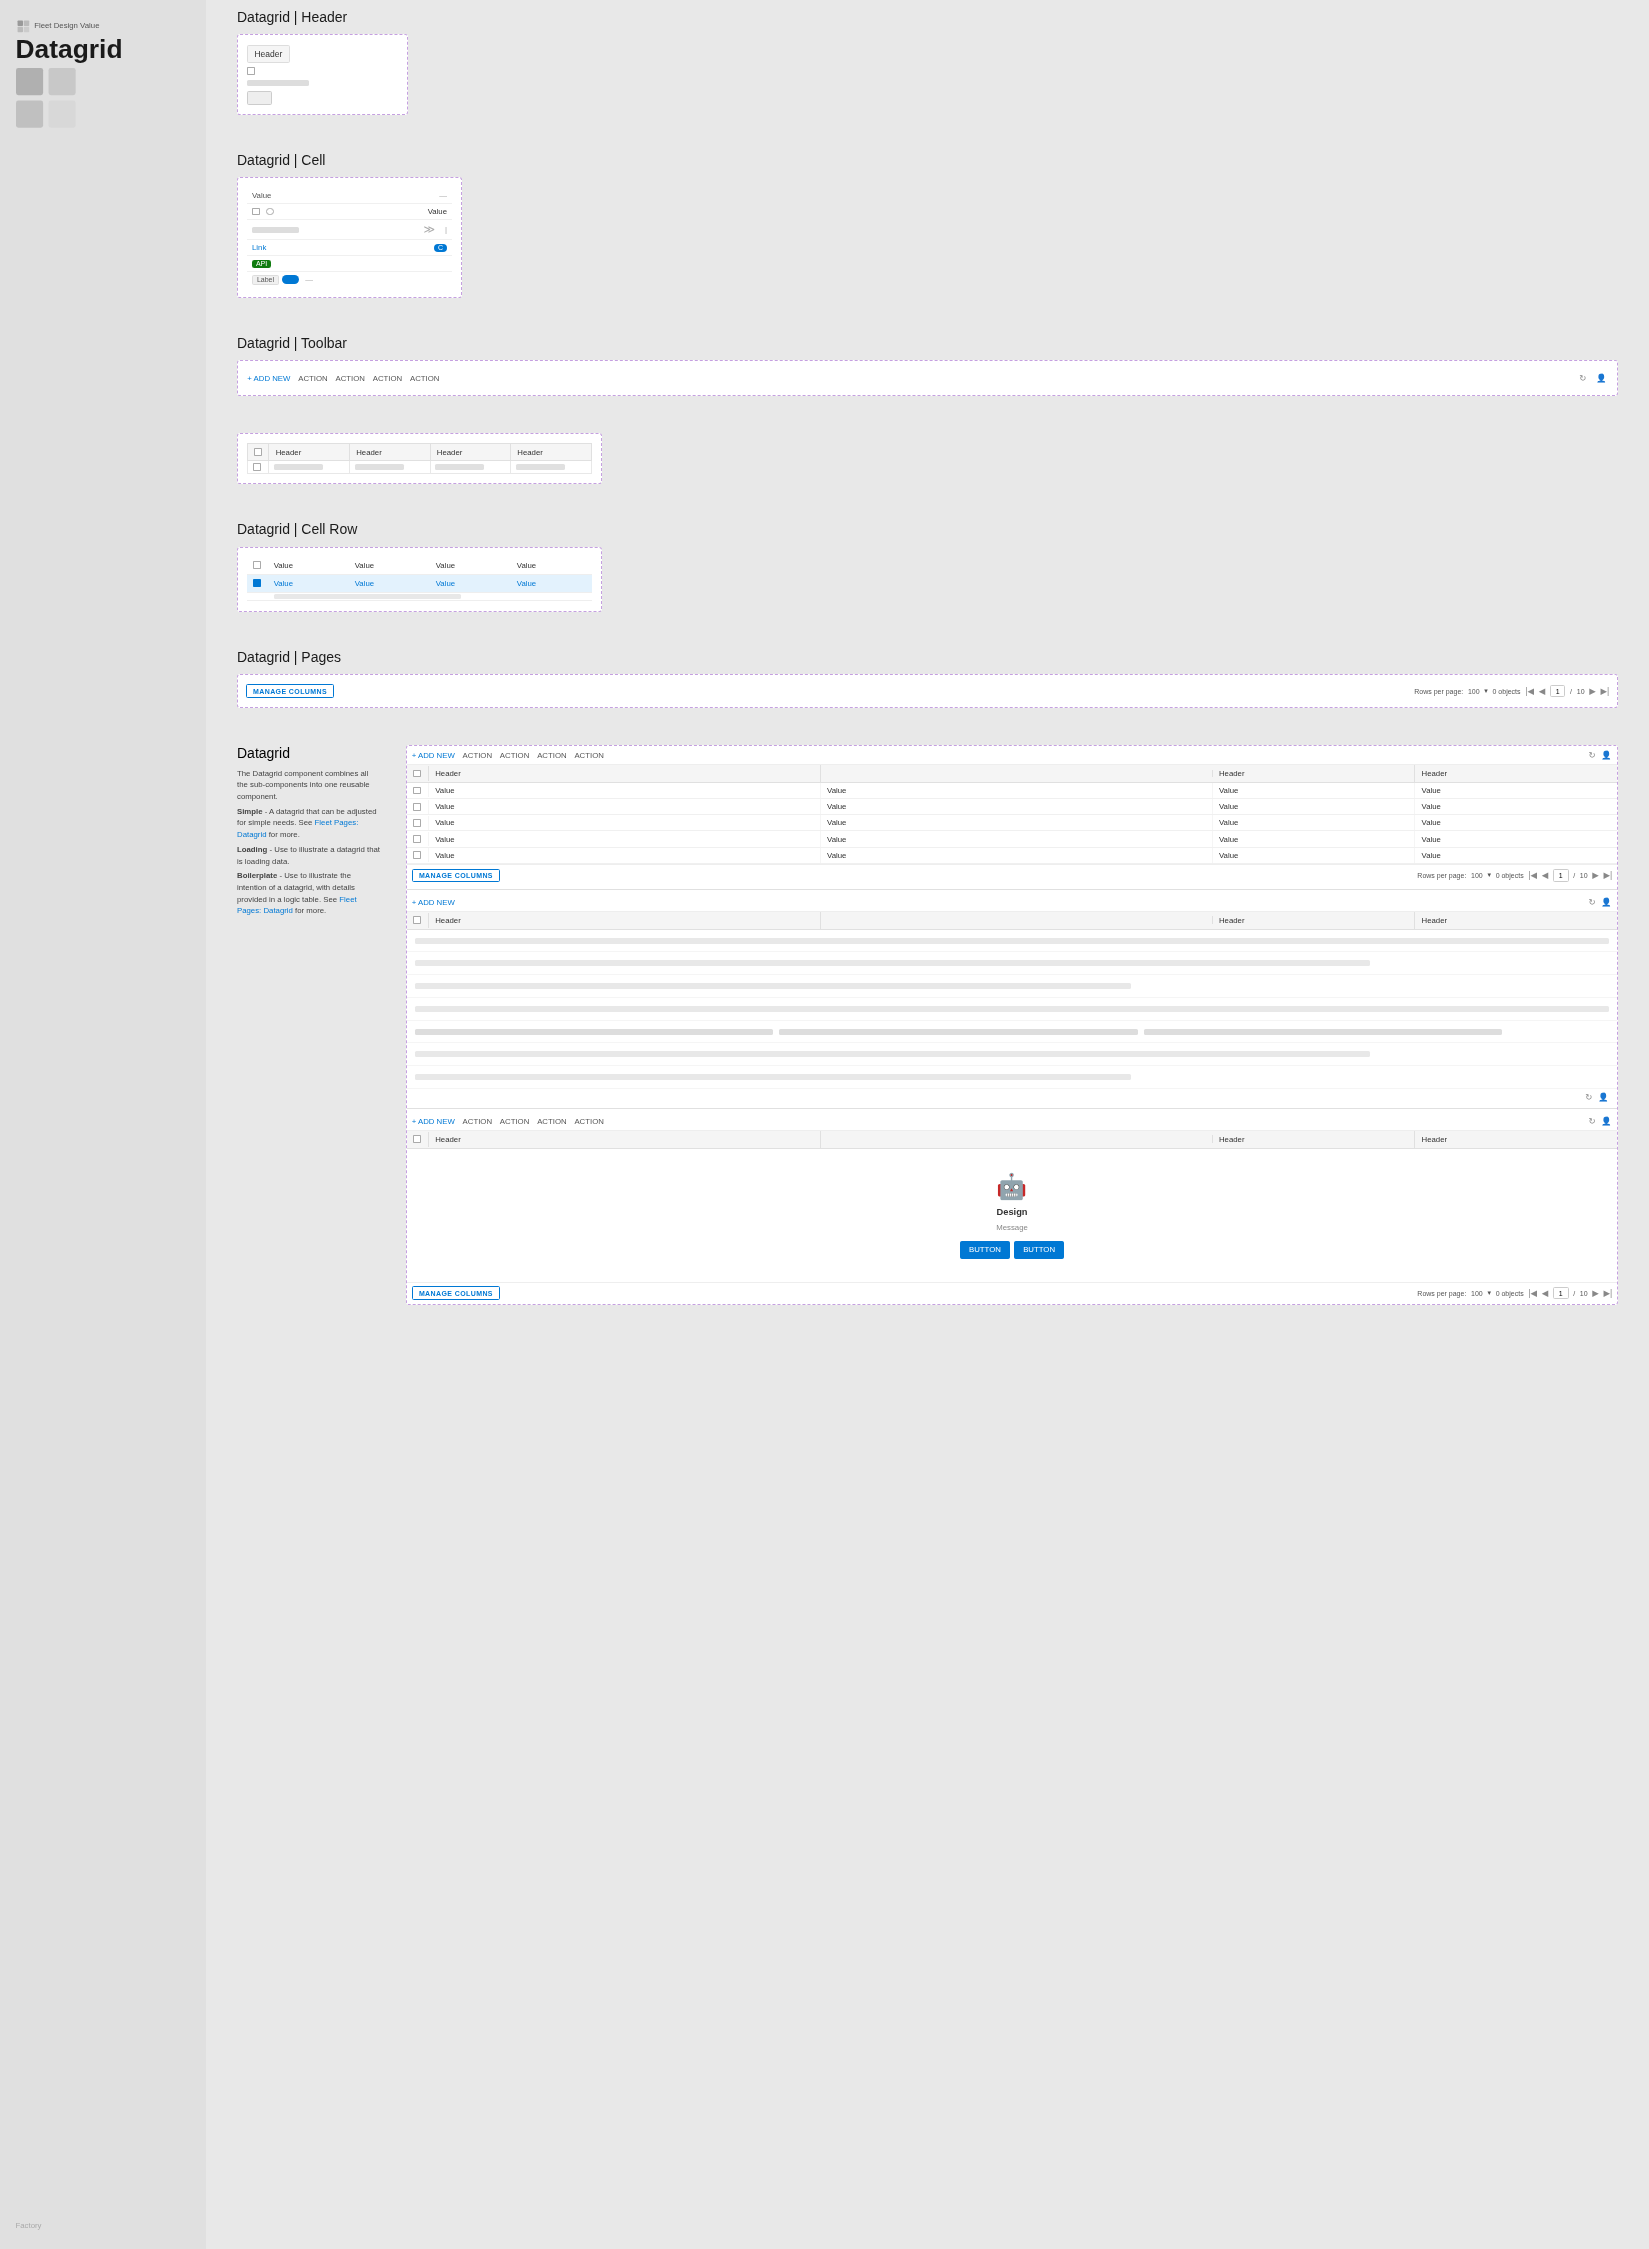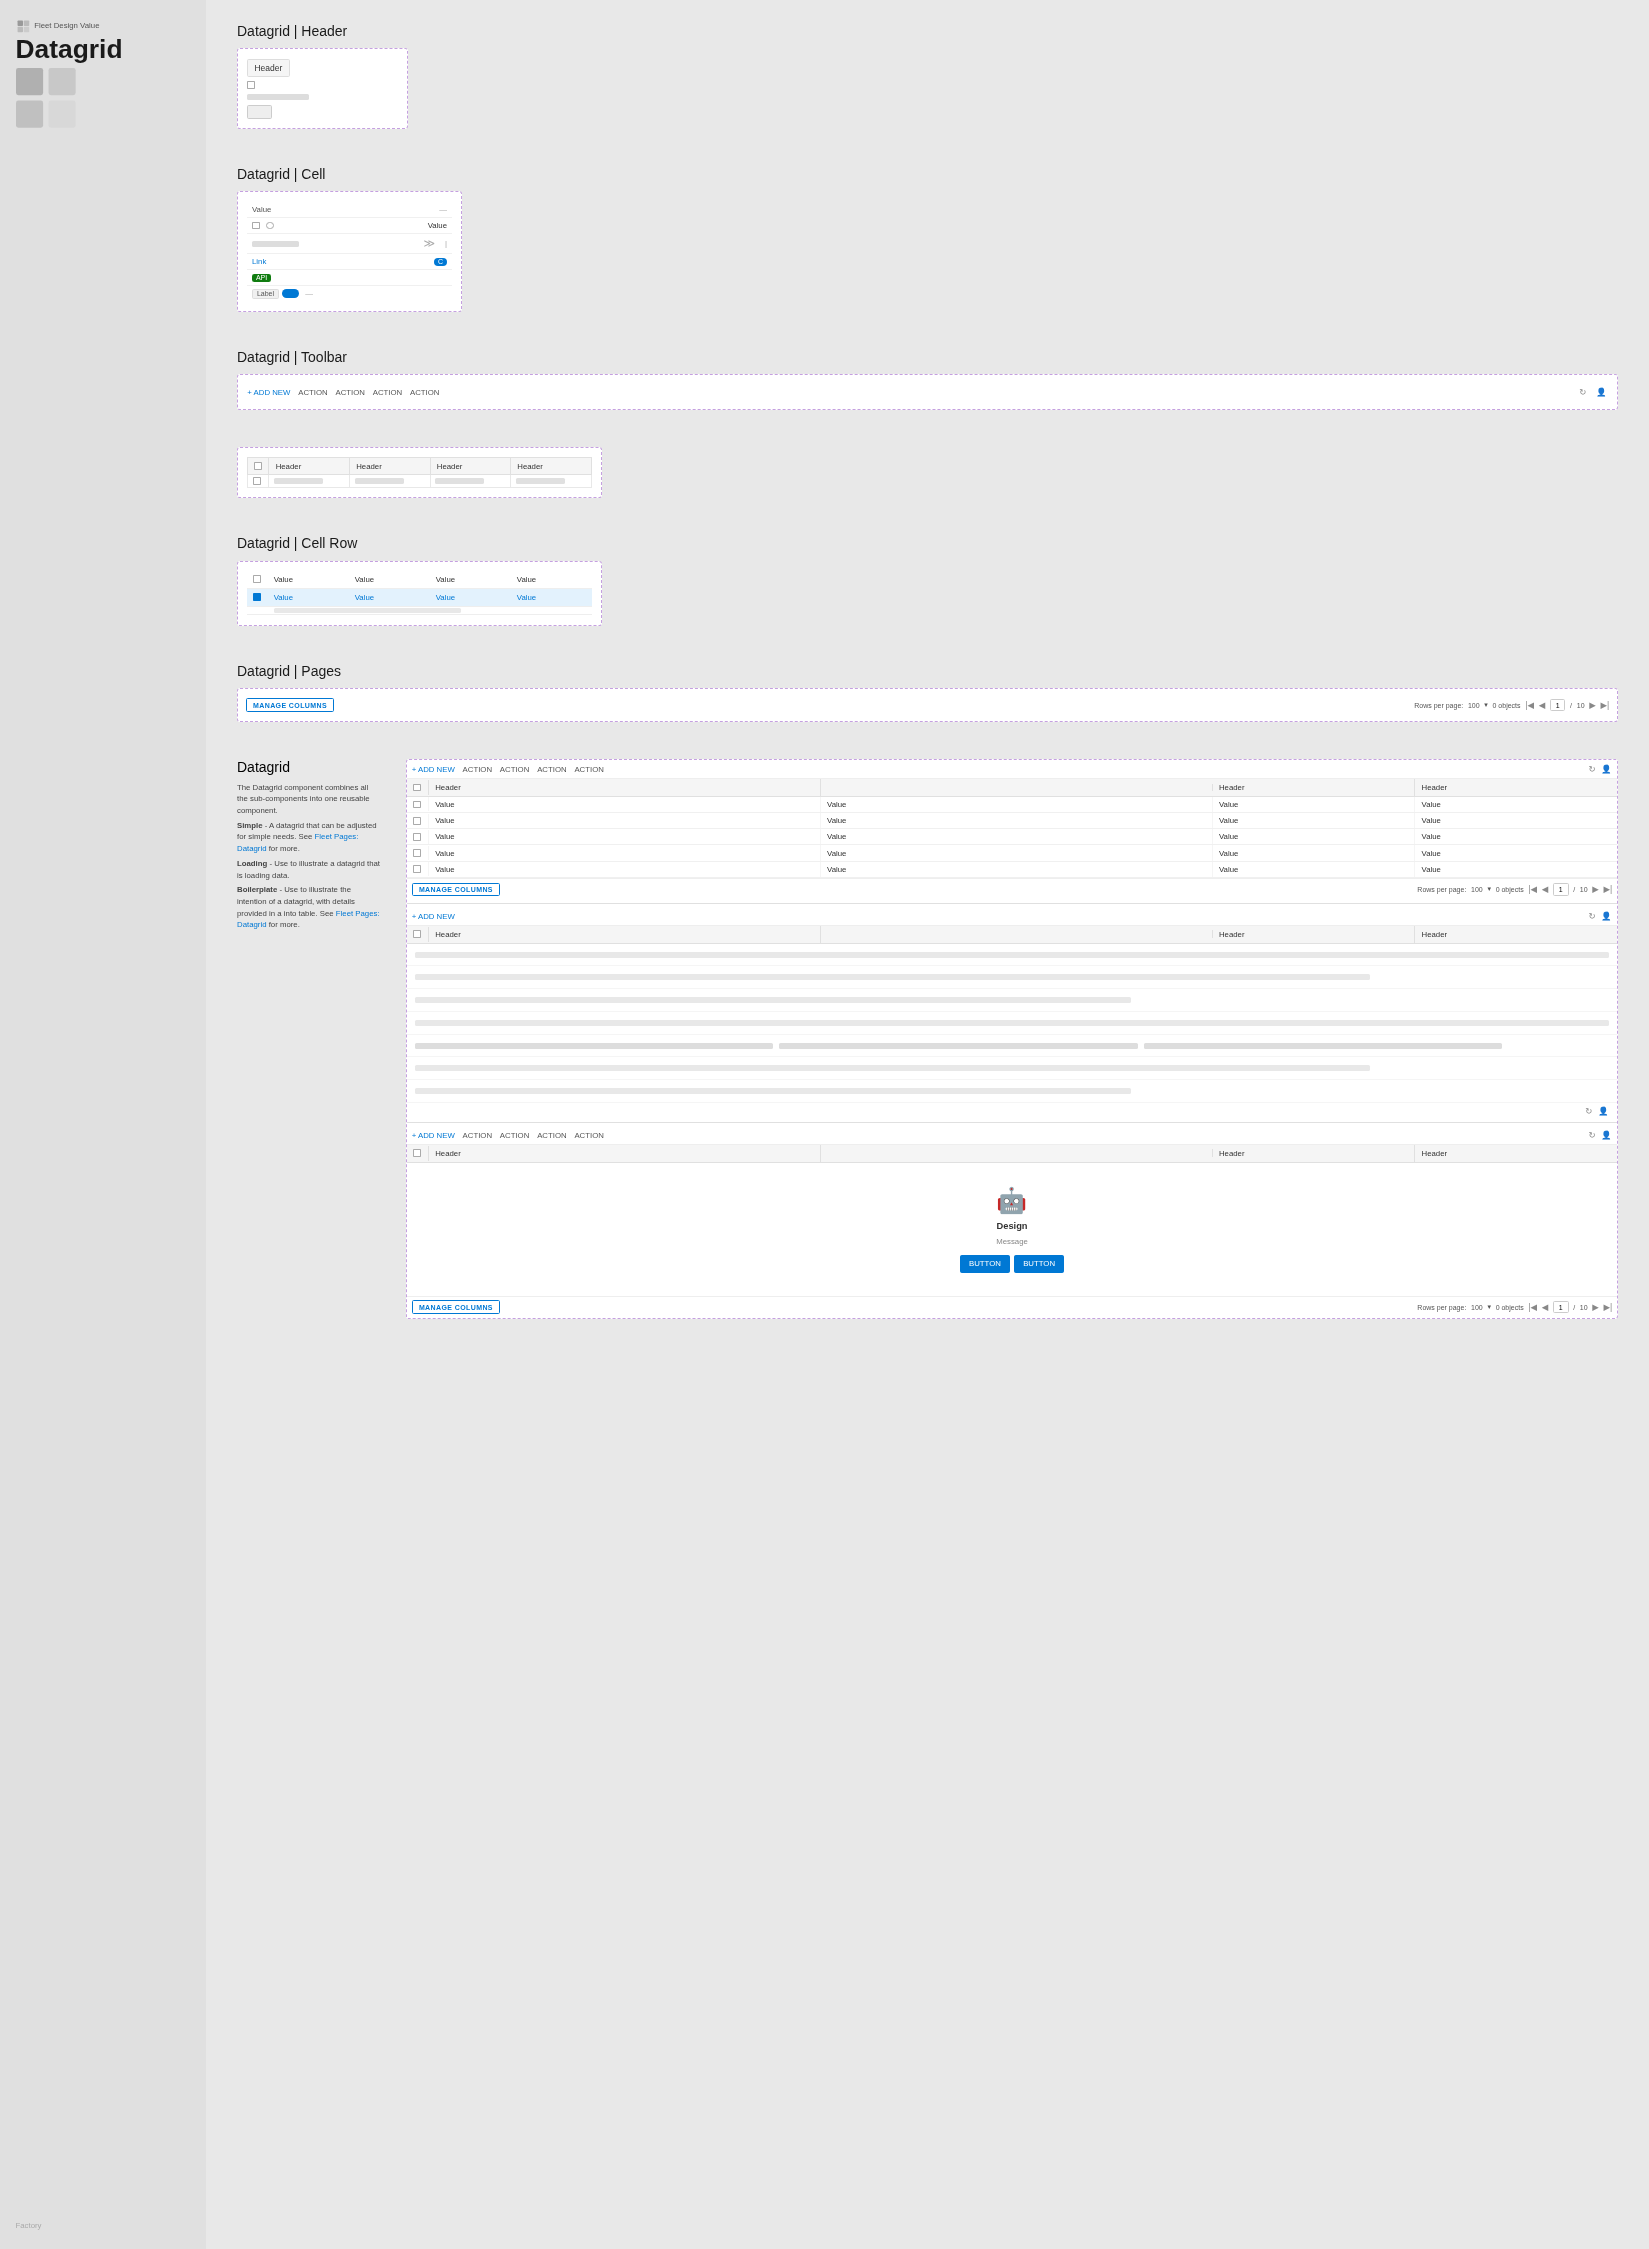--- a/index.html
+++ b/index.html
@@ -49,21 +49,21 @@
       height: 62px;
       margin-top: 3.1px;
     }
     .sidebar-footer {
       margin-top: auto;
       font-size: 7.8px;
       color: #999;
     }
     .main-content {
       flex: 1;
-      padding: 23px 31px;
+      padding: 9px 31px;
       display: flex;
       flex-direction: column;
       gap: 37px;
     }
     .section {
       display: flex;
       flex-direction: column;
       gap: 9.3px;
     }
     .section-title {
@@ -630,21 +630,21 @@
     <div class="datagrid-description">
       <h3>Datagrid</h3>
       <p>The Datagrid component combines all the sub-components into one reusable component.</p>
       <p>
         <strong>Simple</strong><span> - A datagrid that can be adjusted for simple needs. See </span><a href="#">Fleet Pages: Datagrid</a><span> for more.</span>
       </p>
       <p>
         <strong>Loading</strong><span> - Use to illustrate a datagrid that is loading data.</span>
       </p>
       <p>
-        <strong>Boilerplate</strong><span> - Use to illustrate the intention of a datagrid, with details provided in a into table. See </span><a href="#">Fleet Pages: Datagrid</a><span> for more.</span>
+        <strong>Boilerplate</strong><span> - Use to illustrate the intention of a datagrid, with details provided in a logic table. See </span><a href="#">Fleet Pages: Datagrid</a><span> for more.</span>
       </p>
     </div>
 
     <div class="datagrid-preview preview-box" style="flex:1;padding:0;">
 
       <div class="dg-full">
 
         <div class="dg-toolbar-row">
           <span style="font-size:7.8px;color:#0078d4;font-weight:500;">+ ADD NEW</span>
           <span style="font-size:7.8px;color:#555;">ACTION</span>

